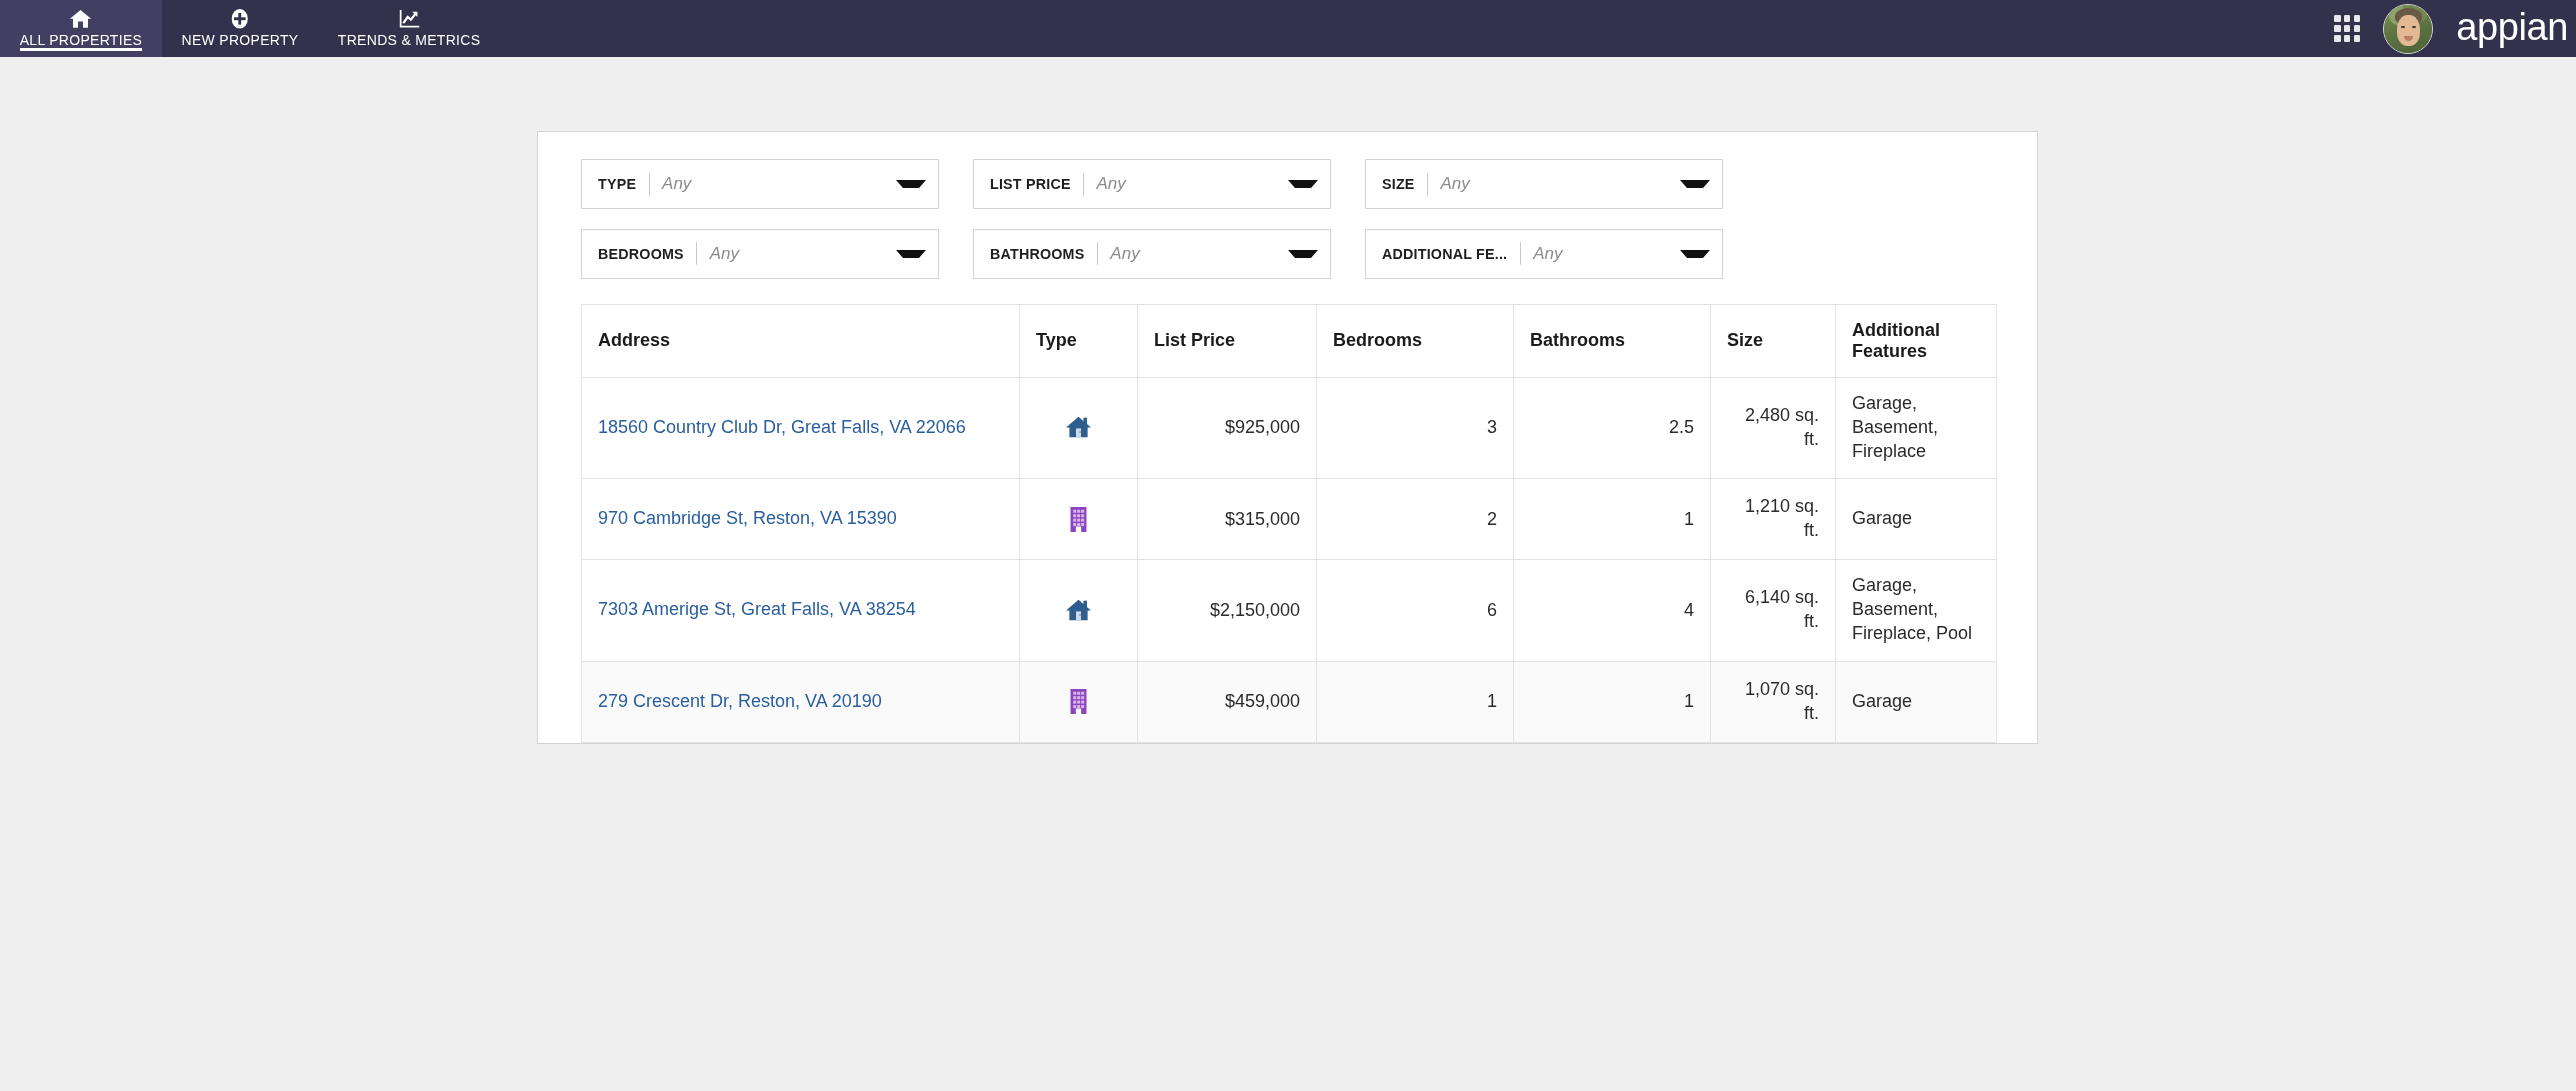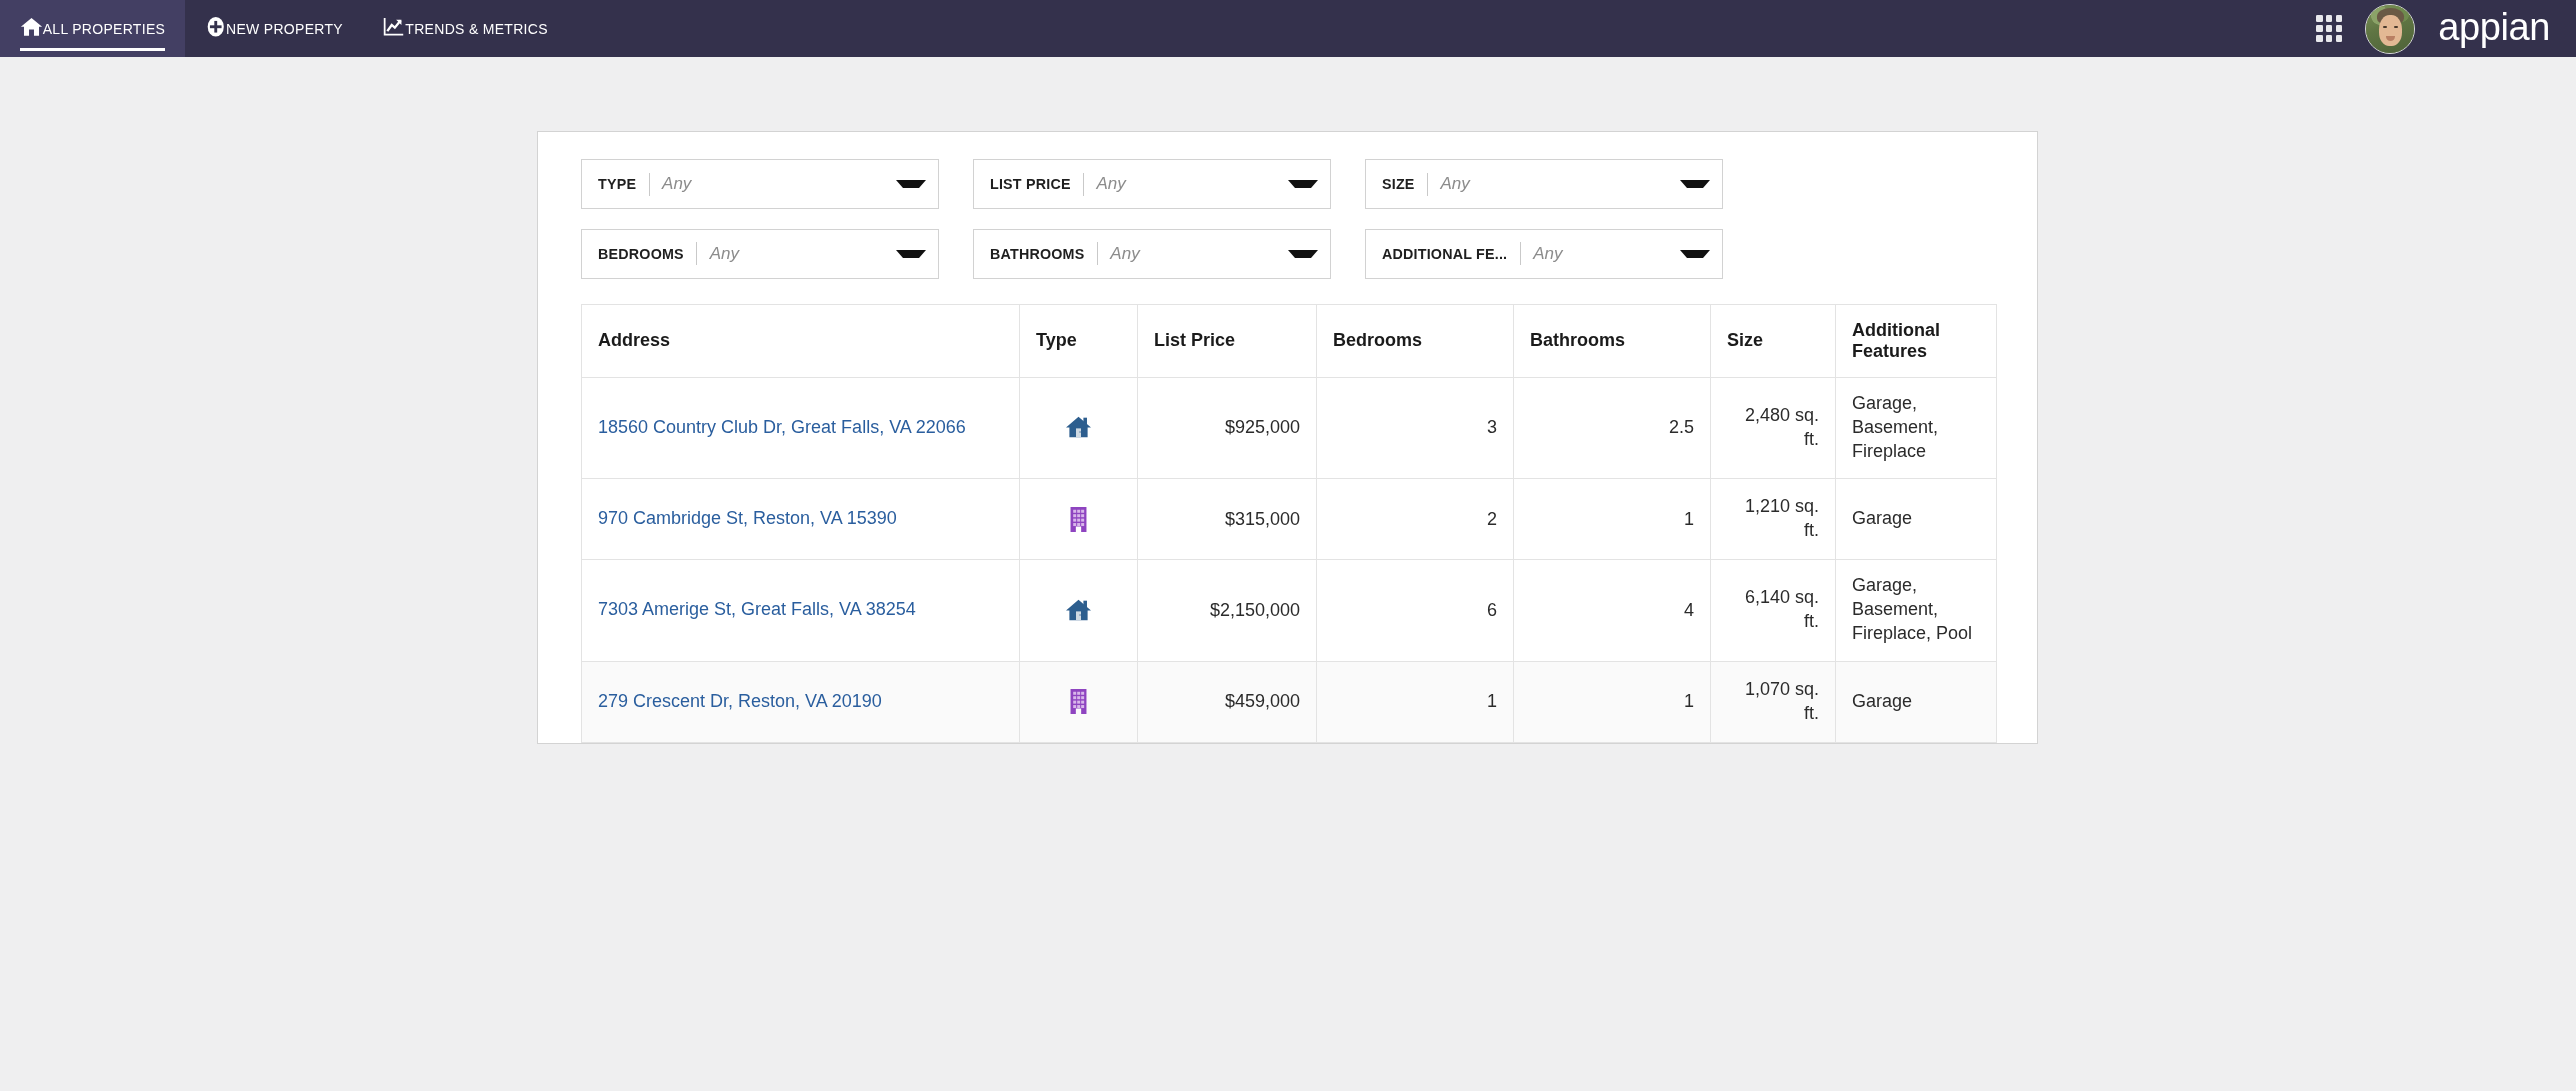--- a/index.html
+++ b/index.html
@@ -15,21 +15,21 @@
   .topnav {
     height: 57px;
     background: #34314c;
     display: flex;
     align-items: stretch;
     position: relative;
   }
   .nav-tabs { display: flex; align-items: stretch; }
   .nav-tab {
     display: flex;
-    flex-direction: row;
+    flex-direction: column;
     align-items: center;
     justify-content: center;
     padding: 0 19.7px;
     position: relative;
     cursor: pointer;
     min-width: 98px;
   }
   .nav-tab.active { background: #433f63; }
   .nav-tab .nav-icon {
     height: 19.7px;
@@ -52,21 +52,21 @@
     left: 19.7px;
     right: 19.7px;
     height: 2.7px;
     background: #ffffff;
   }
 
   .nav-right {
     margin-left: auto;
     display: flex;
     align-items: center;
-    padding-right: 26px;
+    padding-right: 8px;
     gap: 23px;
   }
   .grid-icon {
     display: grid;
     grid-template-columns: repeat(3, 6.3px);
     grid-template-rows: repeat(3, 6.3px);
     gap: 3.6px;
     cursor: pointer;
   }
   .grid-icon i {

